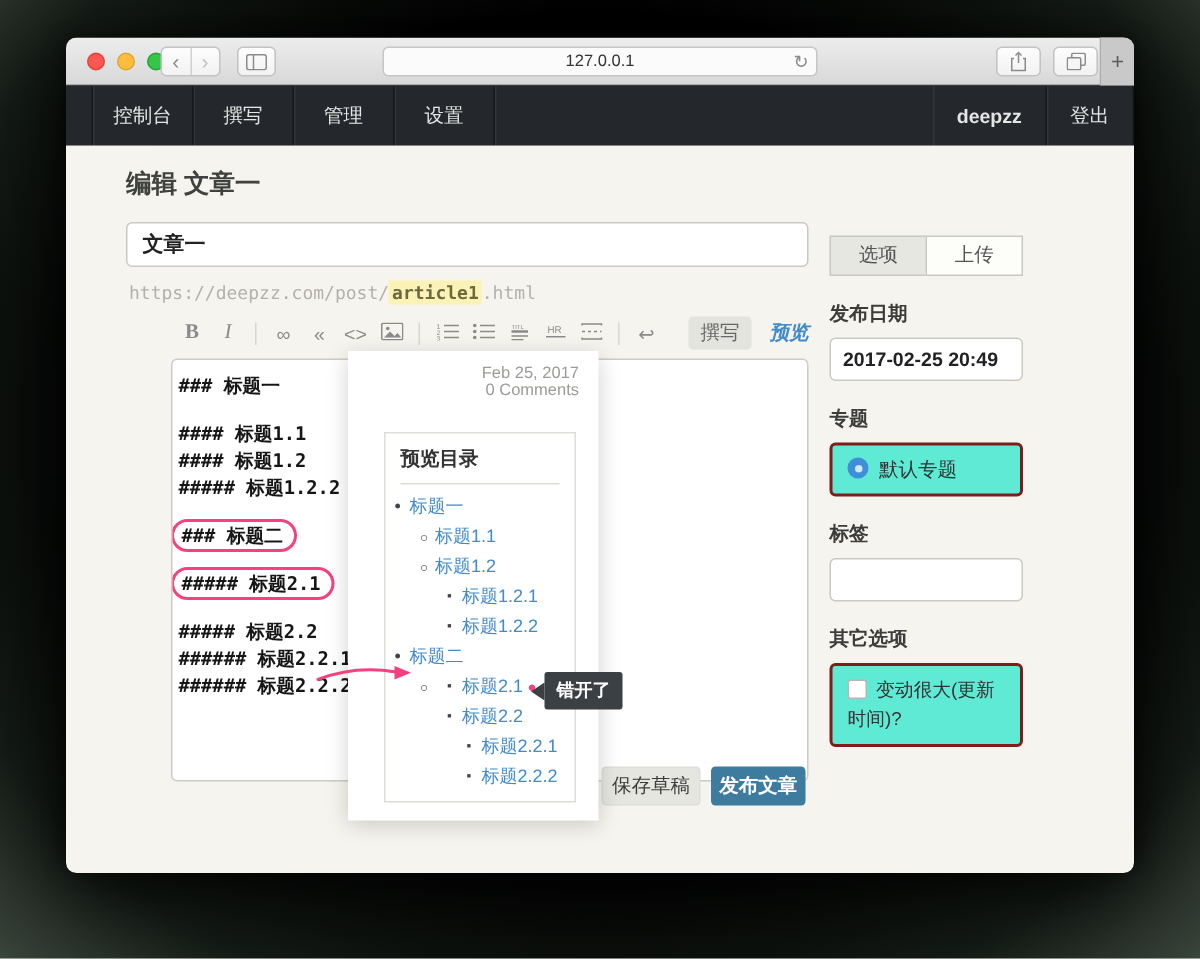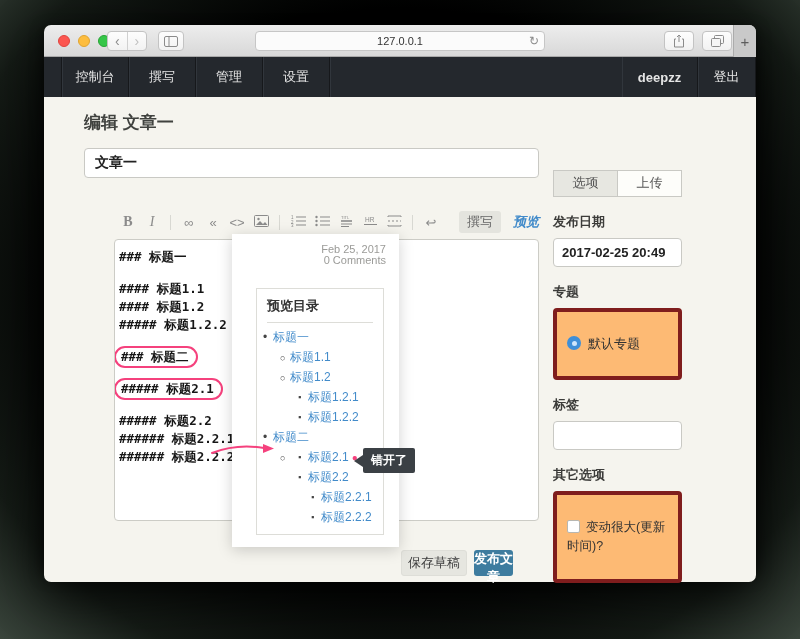--- a/index.html
+++ b/index.html
@@ -123,36 +123,36 @@
     position:absolute; left:106px; top:1px; z-index:25;
     background:#3b4045; color:#fff; font-size:12px; font-weight:bold;
     padding:2px 8px 3px; border-radius:2px; white-space:nowrap;
   }
   .tooltip::before {
     content:""; position:absolute; left:-9px; top:50%; margin-top:-6px;
     border:6px solid transparent; border-right:9px solid #3b4045; border-left:none;
   }
   .arrow-svg { position:absolute; left:166px; top:344px; z-index:30; }
   
-  .btn { position:absolute; top:453px; height:26px; border:none; border-radius:3px; font-size:13px; cursor:pointer;
+  .btn { position:absolute; top:414px; height:26px; border:none; border-radius:3px; font-size:13px; cursor:pointer;
          font-family:"Liberation Sans", sans-serif; }
   .btn-save { left:357px; width:66px; background:#e6e6e0; color:#3c3c3c; border:1px solid #deded8; }
-  .btn-publish { left:430px; width:39px; background:#3e7c9f; color:#fff; font-weight:bold; }
+  .btn-publish { left:430px; width:63px; background:#3e7c9f; color:#fff; font-weight:bold; }
   
   .sidebar { position:absolute; left:509px; top:60px; width:129px; }
   .sb-tabs { display:flex; }
   .sb-tab { flex:1; text-align:center; font-size:13px; color:#555; padding:3px 0 4px;
-            border:1px solid #c9c9c4; background:#fdfdfa; cursor:pointer;margin-top:13px; }
+            border:1px solid #c9c9c4; background:#fdfdfa; cursor:pointer; }
   .sb-tab + .sb-tab { margin-left:-1px; }
   .sb-tab.active { background:#e7e7e1; }
   .sb-label { font-size:13px; font-weight:bold; color:#3c3c3a; margin:16px 0 7px; }
   .sb-input { width:129px; height:29px; background:#fff; border:1px solid #c9c9c4; border-radius:4px;
               font-size:13px; font-weight:bold; color:#222; padding:0 8px;
               font-family:"Liberation Sans", sans-serif; }
-  .opt-box { background:#fdba74; border:4px solid #7f1d1d; border-radius:4px; padding:23px 10px; font-size:13px; color:#333; }
+  .opt-box { background:#5eead4; border:2px solid #7f1d1d; border-radius:4px; padding:7px 10px; font-size:13px; color:#333; }
   .radio { display:inline-block; width:14px; height:14px; border-radius:50%; background:#3f8fd8;
            position:relative; vertical-align:-2px; margin-right:7px; }
   .radio::after { content:""; position:absolute; left:4.5px; top:4.5px; width:5px; height:5px;
                   border-radius:50%; background:#cfe6fb; }
   .checkbox { display:inline-block; width:13px; height:13px; border:1px solid #b7b7b2; border-radius:2px;
               background:#fff; vertical-align:-2px; margin-right:6px; }
   .opt-wrap { font-size:12.5px; line-height:19px; }
 </style>
 </head>
 <body>
@@ -205,20 +205,21 @@
     <div class="nav-item nav-user">deepzz</div>
     <div class="nav-item nav-logout">登出</div>
   </div>
 
   <div class="content">
 
     <div class="page-title">编辑 文章一</div>
 
     <input class="title-input" value="文章一" style="">
 
+    <div class="slug"><span>https://deepzz.com/post/</span><span class="hl">article1</span><span>.html</span></div>
 
     <div class="md-toolbar">
       <span id="toolbar-icons" style="display:flex;align-items:center;">
           <span class="tbi b">B</span>
           <span class="tbi i">I</span>
           <span class="tb-sep"></span>
           <span class="tbi">∞</span>
           <span class="tbi">«</span>
           <span class="tbi">&lt;&gt;</span>
           <span class="tbi"><svg width="15" height="12" viewBox="0 0 15 12">

